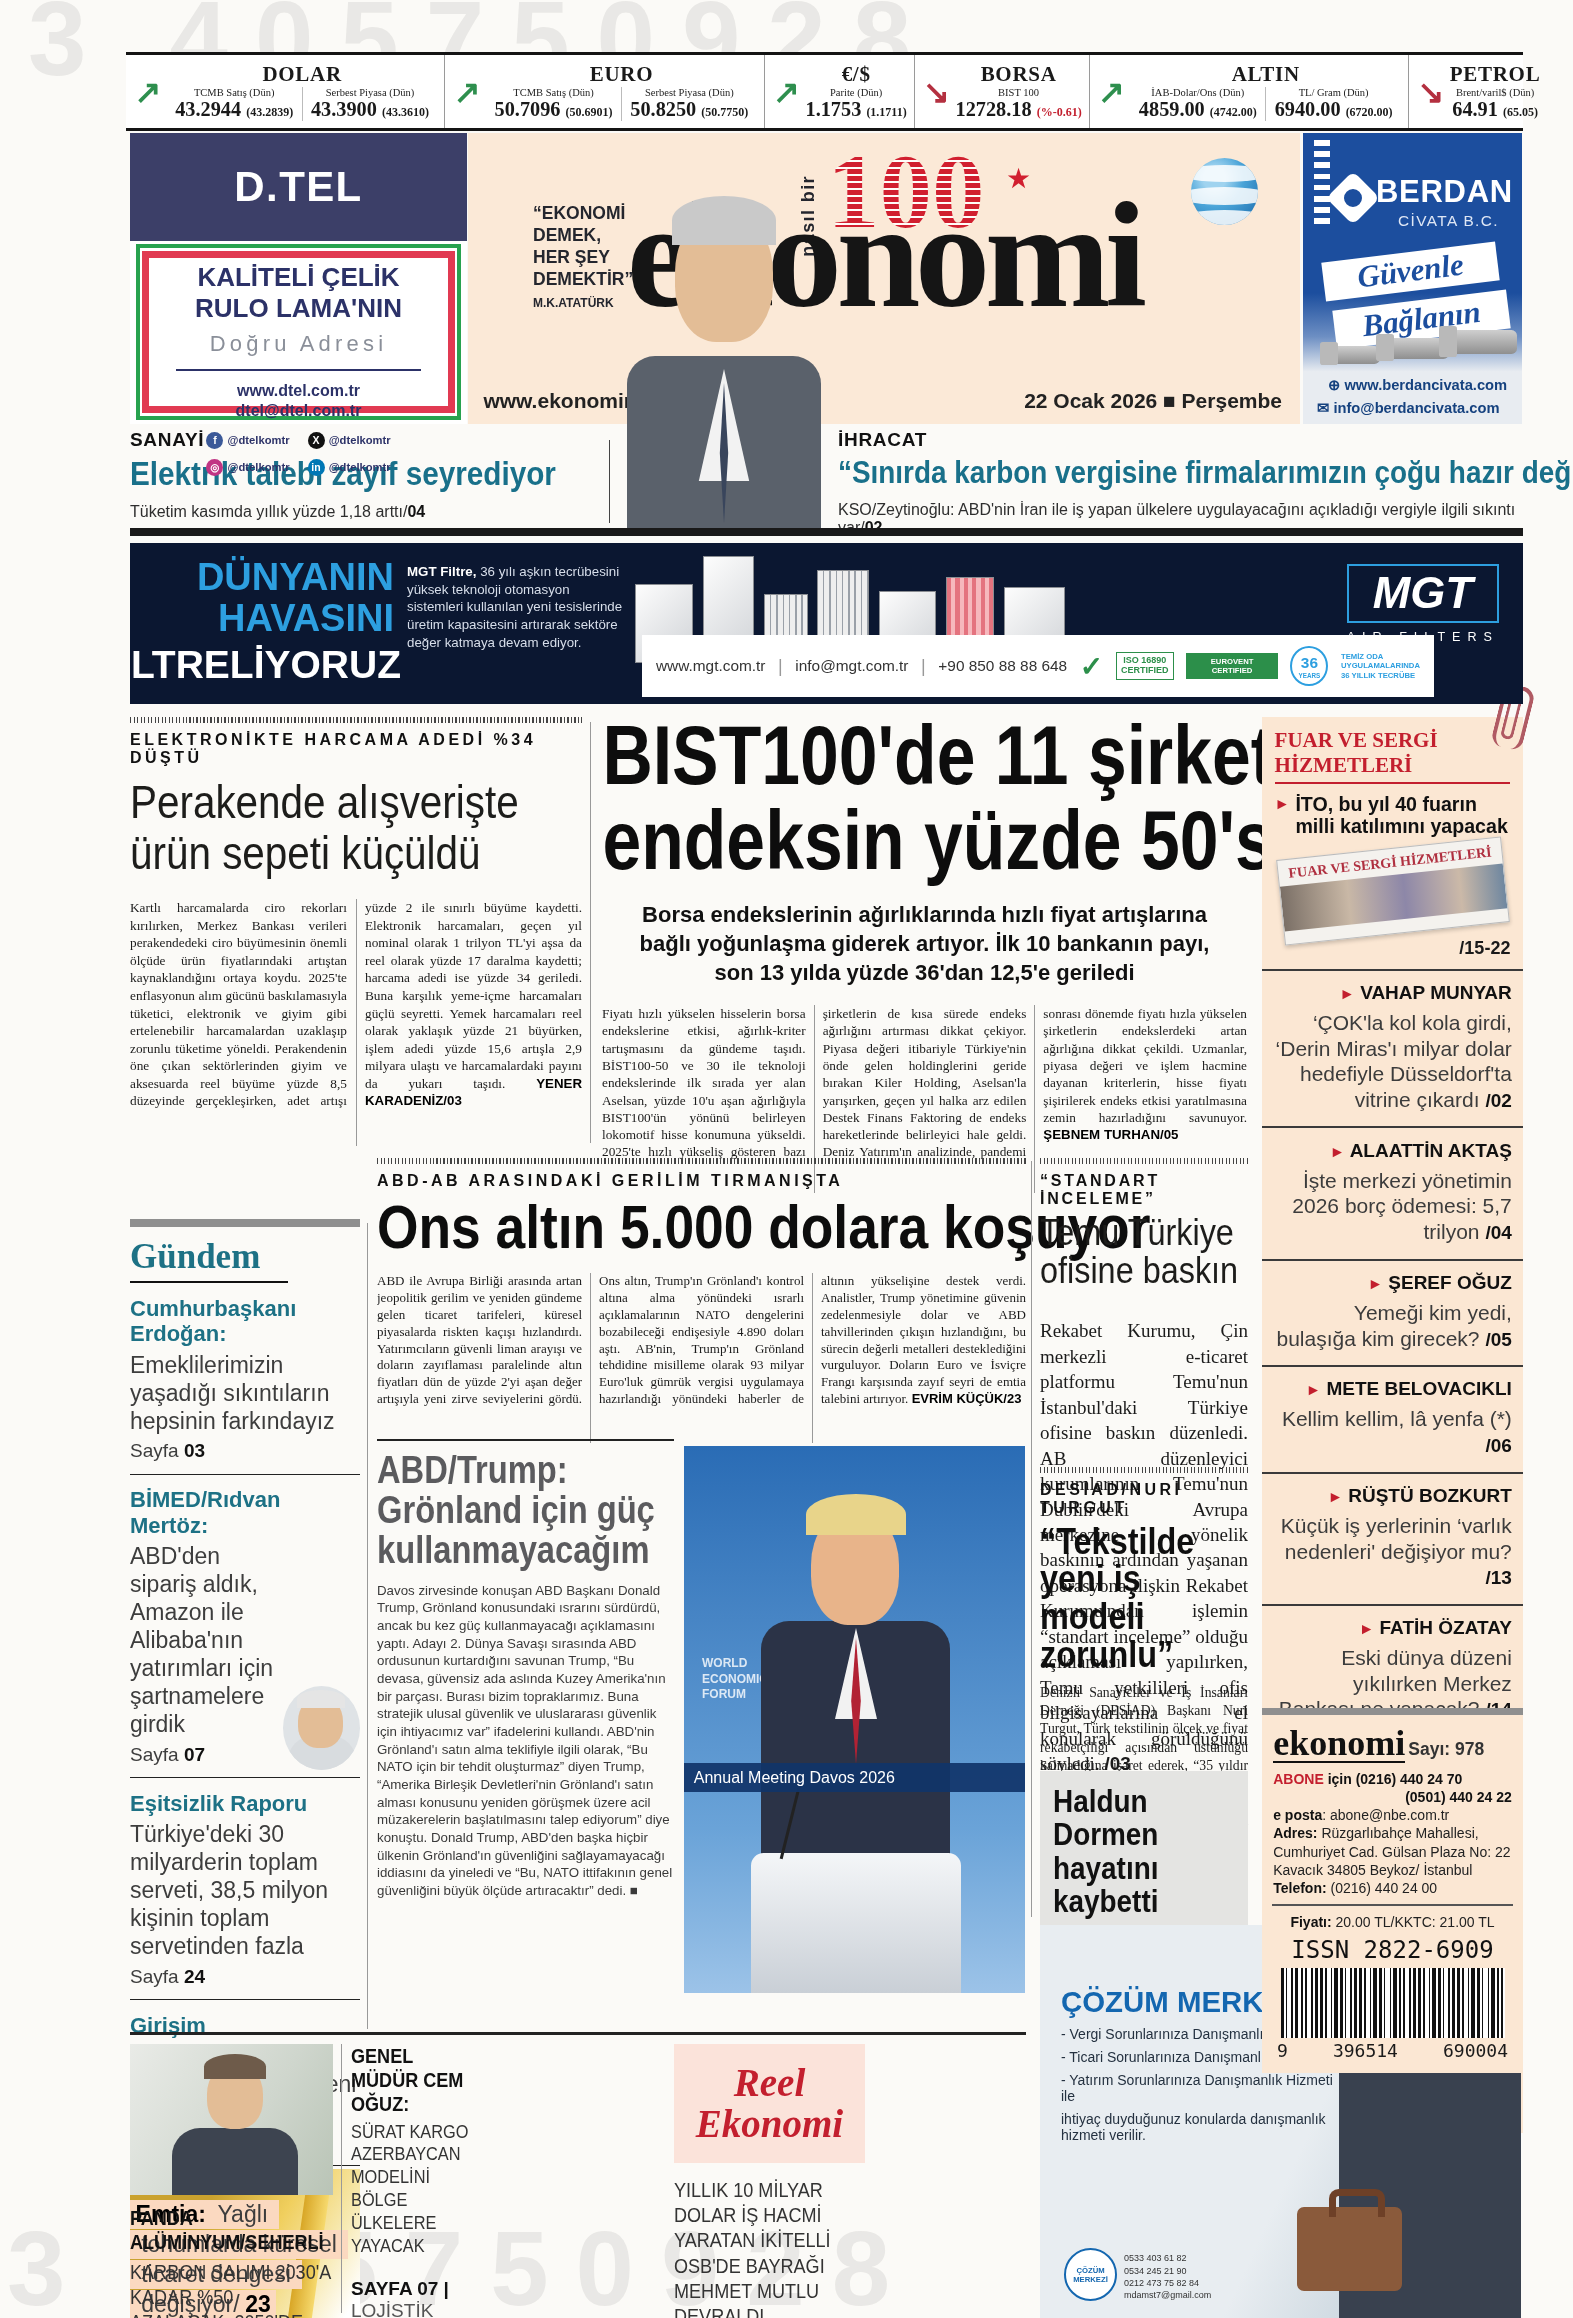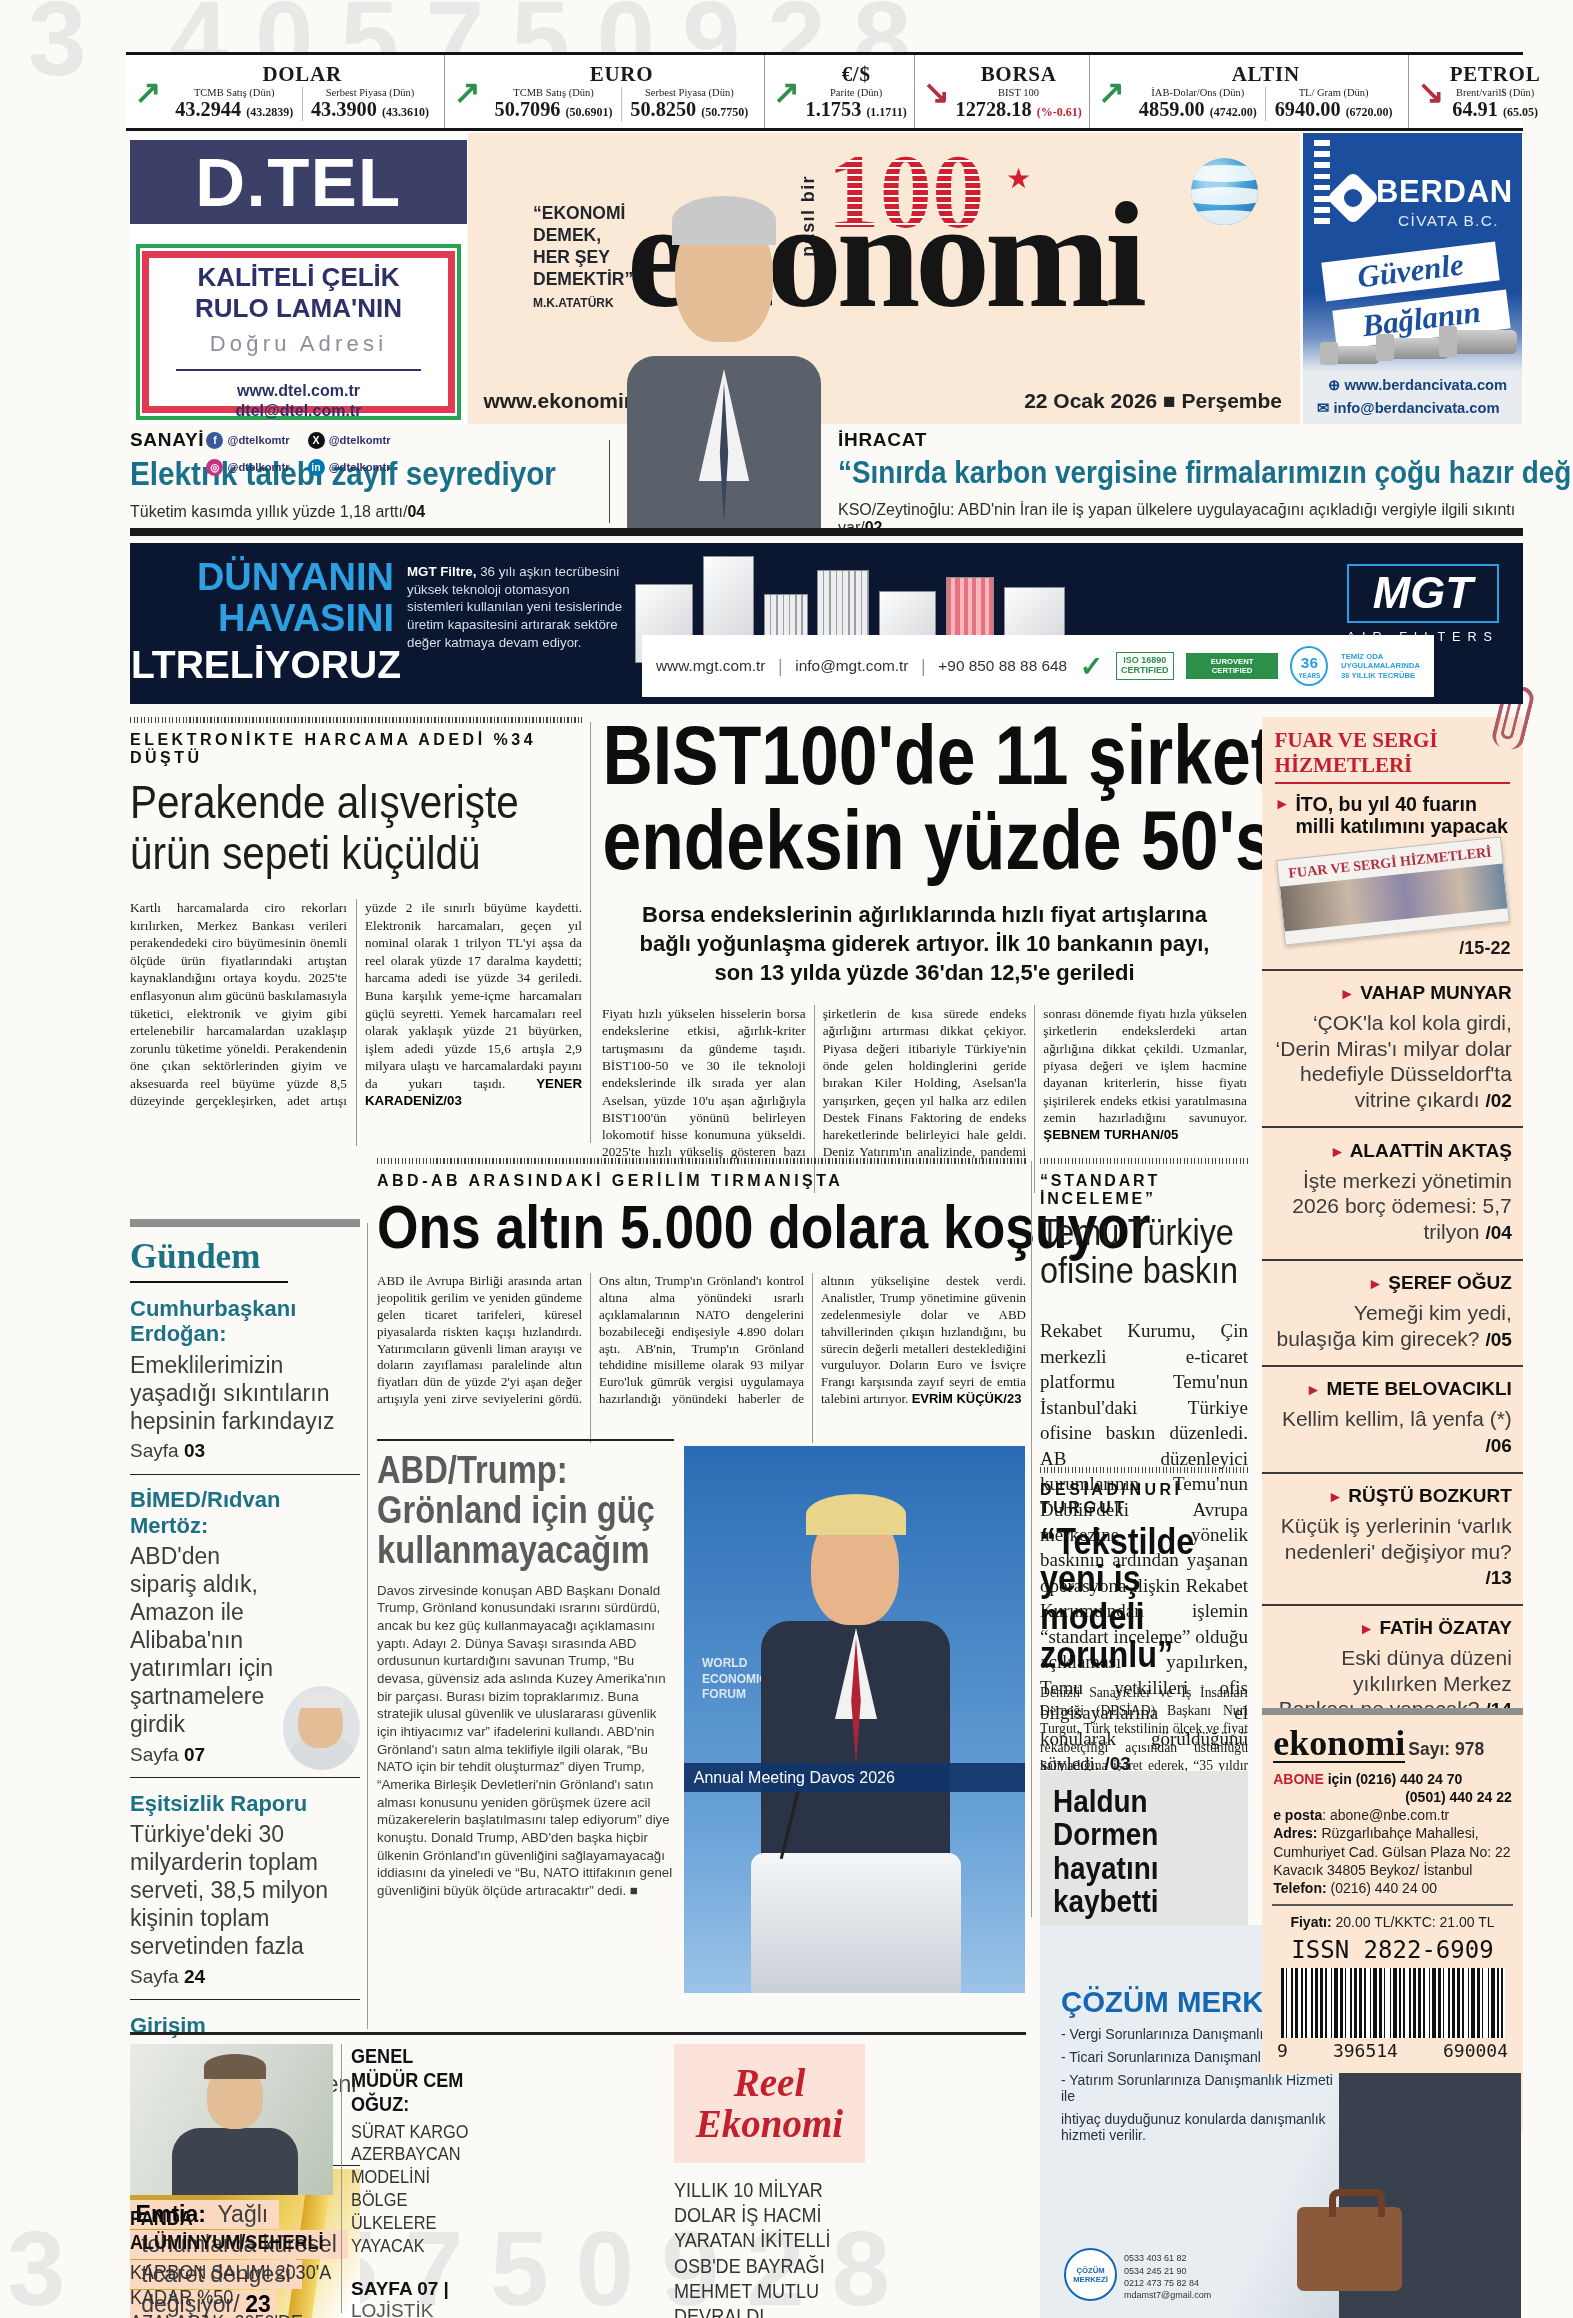--- a/index.html
+++ b/index.html
@@ -24,22 +24,22 @@
   .tk-title{font-family:"Liberation Serif",serif;font-weight:bold;font-size:21px;letter-spacing:0.7px;}
   .tk-cols{display:flex;}
   .tk-col{padding:0 8.4px;border-right:0.7px solid #bbb;}
   .tk-col:last-child{border-right:none;}
   .tk-label{font-family:"Liberation Serif",serif;font-size:10.5px;color:#222;white-space:nowrap;}
   .tk-val{font-family:"Liberation Serif",serif;font-size:20.3px;font-weight:bold;white-space:nowrap;}
   .tk-prev{font-size:12px;}
   .tk-red{color:#c31f2e;}
   
   #dtel{left:130px;top:133px;width:337px;height:291px;background:#fff;z-index:2;}
-  #dtel .top{background:#3c3f68;height:84px;display:flex;align-items:center;justify-content:center;
-             color:#fff;font-weight:bold;font-size:69px;letter-spacing:1.4px;margin-top:7px;}
+  #dtel .top{background:#3c3f68;height:108px;display:flex;align-items:center;justify-content:center;
+             color:#fff;font-weight:bold;font-size:42px;letter-spacing:1.4px;}
   #dtel .frame{position:absolute;left:5.6px;top:111px;right:5.6px;bottom:4.2px;border:4.2px solid #27a24f;}
   #dtel .frame2{position:absolute;inset:2.8px;border:7px solid #e13a52;background:#fff;text-align:center;padding-top:4px;}
   .dtel-l1{color:#2c3268;font-weight:bold;font-size:26px;}
   .dtel-l3{color:#8a8f99;font-size:22px;letter-spacing:4.2px;margin-top:7px;}
   .dtel-rule{width:82%;height:1.4px;background:#2c3268;margin:12.6px auto 9.8px;}
   .dtel-link{color:#2c3268;font-weight:bold;font-size:16px;line-height:1.3;}
   .soc-row{display:flex;justify-content:center;gap:18px;margin-top:9.8px;}
   .soc{display:flex;align-items:center;gap:4.2px;font-size:11.2px;font-weight:bold;color:#2c3268;}
   .soc i{font-style:normal;width:17px;height:17px;border-radius:50%;color:#fff;font-size:10.5px;line-height:17px;text-align:center;}
   .i-fb{background:#3b5998;} .i-x{background:#111;} .i-ig{background:#c13584;border-radius:4.2px;} .i-in{background:#0077b5;border-radius:3.5px;}

